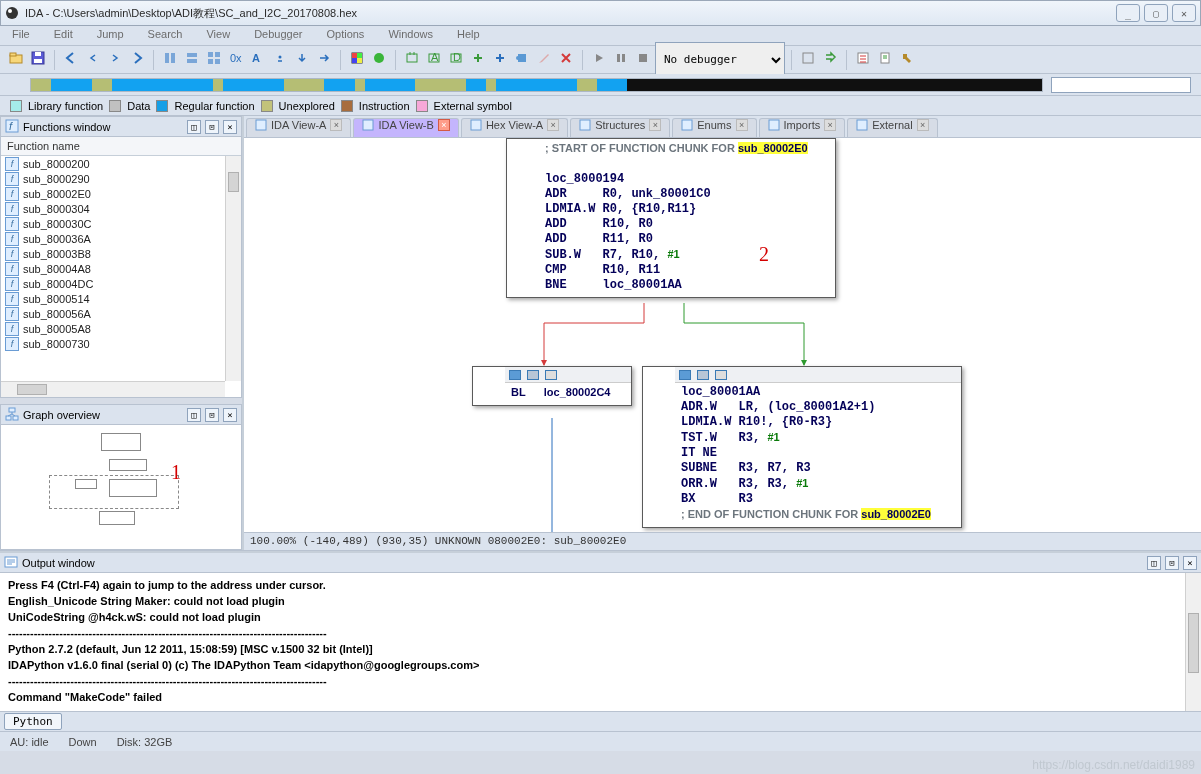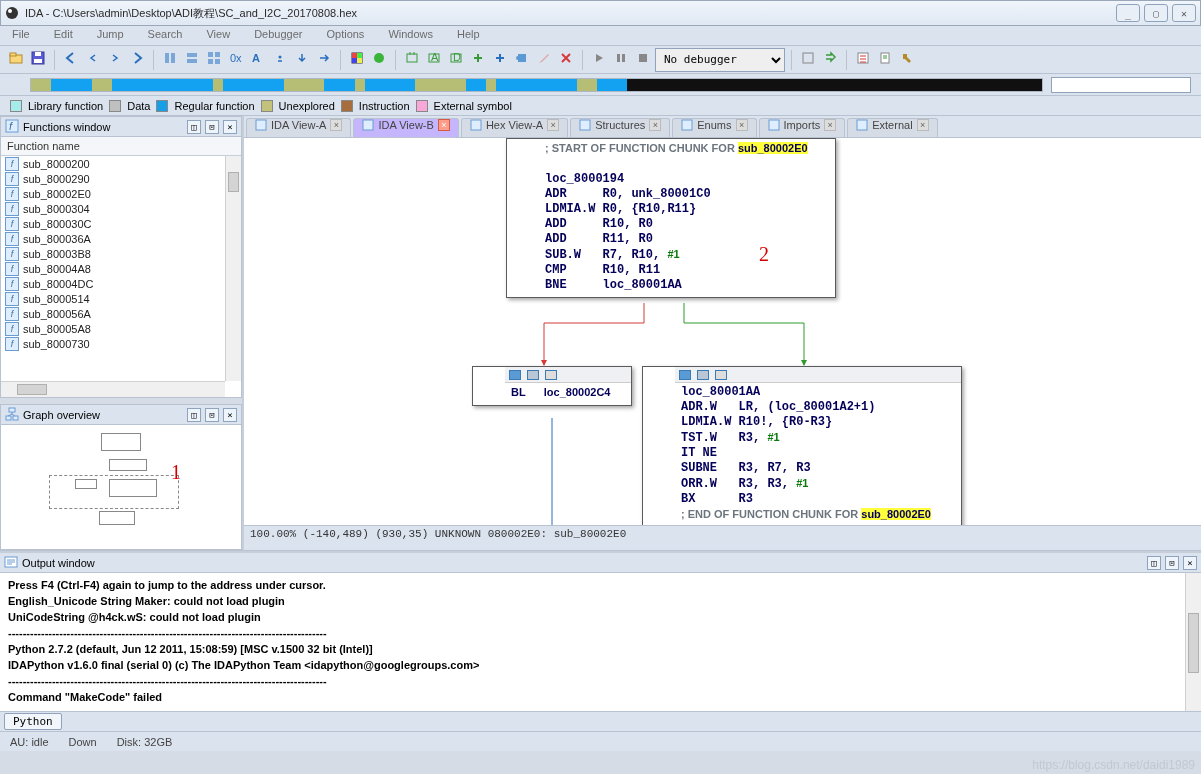--- a/index.html
+++ b/index.html
@@ -7,21 +7,21 @@
 .titlebar { height:26px; background:linear-gradient(#f0f5fb,#dfe8f3); border:1px solid #9aa7b8; display:flex; align-items:center; padding:0 4px; }
 .titlebar .ico { width:14px;height:14px;margin-right:6px;display:inline-block; }
 .titlebar .ttl { flex:1; color:#2a2a2a; }
 .winbtns { display:flex; gap:4px; }
 .winbtn { width:24px;height:18px;border:1px solid #8fa3bc;background:#e9eff7;border-radius:3px;display:flex;align-items:center;justify-content:center;font-size:10px;color:#5b5b5b;font-family:monospace; }
 .menubar { height:20px; background:#dbe3ee; border-bottom:1px solid #b8c2d0; display:flex; align-items:flex-start; padding:0 6px; gap:12px; color:#6c6c6c; }
 .menubar span { padding:2px 6px; }
 .toolbar { height:28px; background:#dbe3ee; border-bottom:1px solid #b8c2d0; display:flex; align-items:center; gap:2px; padding:0 6px; }
 .tbtn { width:20px;height:20px;display:flex;align-items:flex-start;justify-content:center;border:1px solid transparent; }
 .tsep { width:1px;height:20px;background:#b8c2d0;margin:0 4px; }
-.tsel { height:24px;border:1px solid #8fa3bc;font-family:monospace;font-size:11px;padding:0 4px; }
+.tsel { height:36px;border:1px solid #8fa3bc;font-family:monospace;font-size:11px;padding:0 4px; }
 .stripbar { height:22px; background:#dbe3ee; border-bottom:1px solid #b8c2d0; display:flex; align-items:center; padding:0 10px; gap:8px; position:relative; }
 .nav { display:flex;height:14px;flex:1;border:1px solid #aeb8c5; }
 .navseg { height:100%; }
 .navdrop { width:140px;height:16px;border:1px solid #8fa3bc;background:#fff; }
 .legendbar { height:20px; background:#dbe3ee; border-bottom:1px solid #b8c2d0; display:flex; align-items:center; gap:6px; padding:0 10px; font-size:11px; }
 .sw { width:12px;height:12px;border:1px solid #888;display:inline-block; }
 .mainrow { display:flex; height:435px; border-bottom:1px solid #b8c2d0; }
 .leftcol { width:244px; display:flex; flex-direction:column; border-right:2px solid #c6cfd9; }
 .panel { border:1px solid #b8c2d0; background:#dbe3ee; display:flex; flex-direction:column; }
 .panel-hd { height:20px; display:flex; align-items:center; padding:0 4px; gap:4px; border-bottom:1px solid #b8c2d0; }
@@ -47,21 +47,21 @@
 .tab .tico { width:12px;height:12px; }
 .graphview { flex:1;background:#fff;position:relative;overflow:hidden; }
 .node { position:absolute;border:1px solid #5a5a5a;background:#fff;box-shadow:2px 2px 4px rgba(0,0,0,0.35);padding-left:32px; }
 .node-hd { height:16px;background:#eef0f3;border-bottom:1px solid #ccc;display:flex;align-items:center;gap:6px;padding:0 4px; }
 .node-hd .m { width:12px;height:10px;background:#5b9bd5;border:1px solid #3a7ab5; }
 .node-body { padding:2px 6px 4px 6px;font-family:"Courier New",monospace;font-size:12px;font-weight:bold;line-height:15px;white-space:pre;color:#040059; }
 .num { color:#0a7a0a; }
 .cmt { color:#6c757d; }
 .hl { background:#ffff3b;color:#040059; }
 .edge { position:absolute;pointer-events:none; }
-.statusgv { height:25px;background:#dbe3ee;border-top:1px solid #b8c2d0;font-family:"Courier New",monospace;font-size:11px;padding:2px 6px;color:#333; }
+.statusgv { height:18px;background:#dbe3ee;border-top:1px solid #b8c2d0;font-family:"Courier New",monospace;font-size:11px;padding:2px 6px;color:#333; }
 .outputpanel { border-top:2px solid #c6cfd9; }
 .outhdr { height:20px;background:#dbe3ee;border-bottom:1px solid #b8c2d0;display:flex;align-items:center;padding:0 4px;gap:4px; }
 .outhdr .ttl { flex:1; }
 .outbody { height:138px;background:#fff;overflow:hidden;font-family:"Courier New",monospace;font-size:12px;font-weight:bold;line-height:16px;padding:4px 8px;position:relative; }
 .outtabs { height:20px;border-top:1px solid #b8c2d0;display:flex;align-items:center;padding:0 4px;background:#dbe3ee; }
 .outtab { padding:1px 8px;border:1px solid #8fa3bc;background:#f2f6fb;font-size:11px;font-family:monospace;border-radius:2px; }
 .appstatus { height:20px;background:#dbe3ee;border-top:1px solid #b8c2d0;display:flex;align-items:center;gap:20px;padding:0 10px;font-size:11px;color:#444; }
 .watermark { position:absolute;right:6px;bottom:2px;color:#c0c8d0;font-size:12px;pointer-events:none; }
 svg.ic { width:14px;height:14px; }
 </style>

